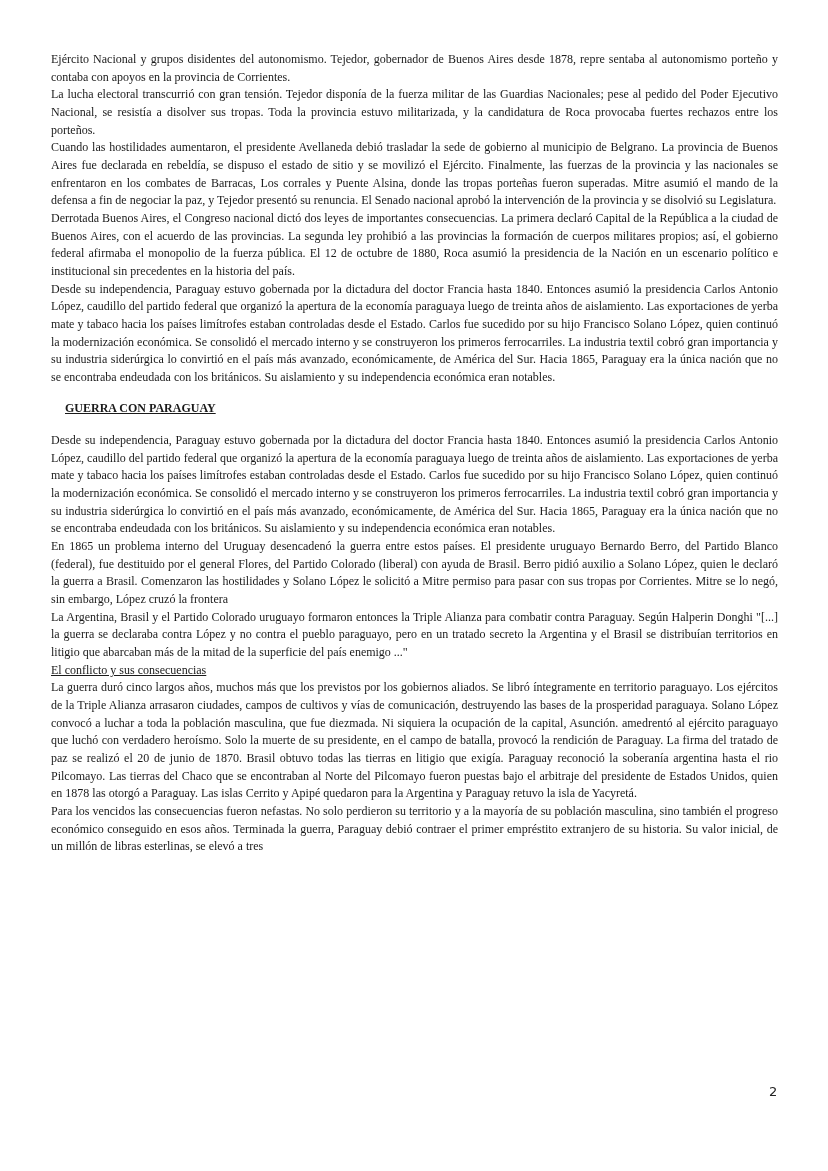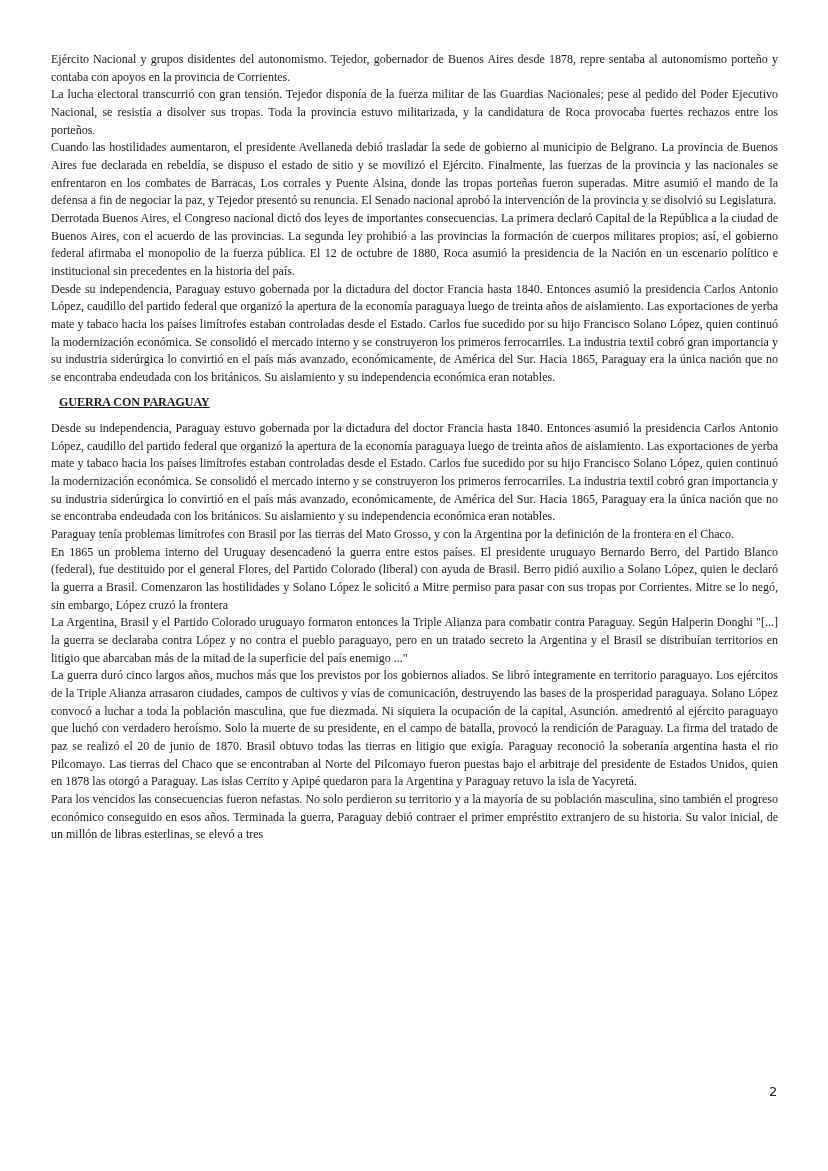--- a/index.html
+++ b/index.html
@@ -9,21 +9,21 @@
     left: 51px;
     top: 51px;
     width: 727px;
     font-family: "Liberation Serif", serif;
     font-size: 12px;
     line-height: 17.65px;
     color: #1a1a1a;
     text-align: justify;
   }
   .para { margin: 0; }
-  .h-bold { margin: 8px; font-weight: bold; text-decoration: underline; }
+  .h-bold { margin: 14px; font-weight: bold; text-decoration: underline; }
   .h-plain { margin: 0; text-decoration: underline; }
   .page-number {
     position: absolute;
     left: 769px;
     top: 1084px;
     font-family: "DejaVu Sans", sans-serif;
     font-size: 13px;
     color: #222;
   }
 </style>
@@ -31,20 +31,20 @@
 <body>
 
 <div class="page">
   <p class="para">Ejército Nacional y grupos disidentes del autonomismo. Tejedor, gobernador de Buenos Aires desde 1878, repre sentaba al autonomismo porteño y contaba con apoyos en la provincia de Corrientes.</p>
   <p class="para">La lucha electoral transcurrió con gran tensión. Tejedor disponía de la fuerza militar de las Guardias Nacionales; pese al pedido del Poder Ejecutivo Nacional, se resistía a disolver sus tropas. Toda la provincia estuvo militarizada, y la candidatura de Roca provocaba fuertes rechazos entre los porteños.</p>
   <p class="para">Cuando las hostilidades aumentaron, el presidente Avellaneda debió trasladar la sede de gobierno al municipio de Belgrano. La provincia de Buenos Aires fue declarada en rebeldía, se dispuso el estado de sitio y se movilizó el Ejército. Finalmente, las fuerzas de la provincia y las nacionales se enfrentaron en los combates de Barracas, Los corrales y Puente Alsina, donde las tropas porteñas fueron superadas. Mitre asumió el mando de la defensa a fin de negociar la paz, y Tejedor presentó su renuncia. El Senado nacional aprobó la intervención de la provincia y se disolvió su Legislatura.</p>
   <p class="para">Derrotada Buenos Aires, el Congreso nacional dictó dos leyes de importantes consecuencias. La primera declaró Capital de la República a la ciudad de Buenos Aires, con el acuerdo de las provincias. La segunda ley prohibió a las provincias la formación de cuerpos militares propios; así, el gobierno federal afirmaba el monopolio de la fuerza pública. El 12 de octubre de 1880, Roca asumió la presidencia de la Nación en un escenario político e institucional sin precedentes en la historia del país.</p>
   <p class="para">Desde su independencia, Paraguay estuvo gobernada por la dictadura del doctor Francia hasta 1840. Entonces asumió la presidencia Carlos Antonio López, caudillo del partido federal que organizó la apertura de la economía paraguaya luego de treinta años de aislamiento. Las exportaciones de yerba mate y tabaco hacia los países limítrofes estaban controladas desde el Estado. Carlos fue sucedido por su hijo Francisco Solano López, quien continuó la modernización económica. Se consolidó el mercado interno y se construyeron los primeros ferrocarriles. La industria textil cobró gran importancia y su industria siderúrgica lo convirtió en el país más avanzado, económicamente, de América del Sur. Hacia 1865, Paraguay era la única nación que no se encontraba endeudada con los británicos. Su aislamiento y su independencia económica eran notables.</p>
   <p class="h-bold">GUERRA CON PARAGUAY</p>
   <p class="para">Desde su independencia, Paraguay estuvo gobernada por la dictadura del doctor Francia hasta 1840. Entonces asumió la presidencia Carlos Antonio López, caudillo del partido federal que organizó la apertura de la economía paraguaya luego de treinta años de aislamiento. Las exportaciones de yerba mate y tabaco hacia los países limítrofes estaban controladas desde el Estado. Carlos fue sucedido por su hijo Francisco Solano López, quien continuó la modernización económica. Se consolidó el mercado interno y se construyeron los primeros ferrocarriles. La industria textil cobró gran importancia y su industria siderúrgica lo convirtió en el país más avanzado, económicamente, de América del Sur. Hacia 1865, Paraguay era la única nación que no se encontraba endeudada con los británicos. Su aislamiento y su independencia económica eran notables.</p>
-  <p class="para">Paraguay tenía problemas limítrofes con Brasil por las tierras del Mato Grosso, y con la Argentina por la definición de la frontera en el Chaco.</p>
   <p class="para">En 1865 un problema interno del Uruguay desencadenó la guerra entre estos países. El presidente uruguayo Bernardo Berro, del Partido Blanco (federal), fue destituido por el general Flores, del Partido Colorado (liberal) con ayuda de Brasil. Berro pidió auxilio a Solano López, quien le declaró la guerra a Brasil. Comenzaron las hostilidades y Solano López le solicitó a Mitre permiso para pasar con sus tropas por Corrientes. Mitre se lo negó, sin embargo, López cruzó la frontera</p>
   <p class="para">La Argentina, Brasil y el Partido Colorado uruguayo formaron entonces la Triple Alianza para combatir contra Paraguay. Según Halperin Donghi "[...] la guerra se declaraba contra López y no contra el pueblo paraguayo, pero en un tratado secreto la Argentina y el Brasil se distribuían territorios en litigio que abarcaban más de la mitad de la superficie del país enemigo ..."</p>
+  <p class="h-plain">El conflicto y sus consecuencias </p>
   <p class="para">La guerra duró cinco largos años, muchos más que los previstos por los gobiernos aliados. Se libró íntegramente en territorio paraguayo. Los ejércitos de la Triple Alianza arrasaron ciudades, campos de cultivos y vías de comunicación, destruyendo las bases de la prosperidad paraguaya. Solano López convocó a luchar a toda la población masculina, que fue diezmada. Ni siquiera la ocupación de la capital, Asunción. amedrentó al ejército paraguayo que luchó con verdadero heroísmo. Solo la muerte de su presidente, en el campo de batalla, provocó la rendición de Paraguay. La firma del tratado de paz se realizó el 20 de junio de 1870. Brasil obtuvo todas las tierras en litigio que exigía. Paraguay reconoció la soberanía argentina hasta el rio Pilcomayo. Las tierras del Chaco que se encontraban al Norte del Pilcomayo fueron puestas bajo el arbitraje del presidente de Estados Unidos, quien en 1878 las otorgó a Paraguay. Las islas Cerrito y Apipé quedaron para la Argentina y Paraguay retuvo la isla de Yacyretá.</p>
   <p class="para">Para los vencidos las consecuencias fueron nefastas. No solo perdieron su territorio y a la mayoría de su población masculina, sino también el progreso económico conseguido en esos años. Terminada la guerra, Paraguay debió contraer el primer empréstito extranjero de su historia. Su valor inicial, de un millón de libras esterlinas, se elevó a tres</p>
 </div>
 
 <div class="page-number">2</div>
 
 </body></html>

